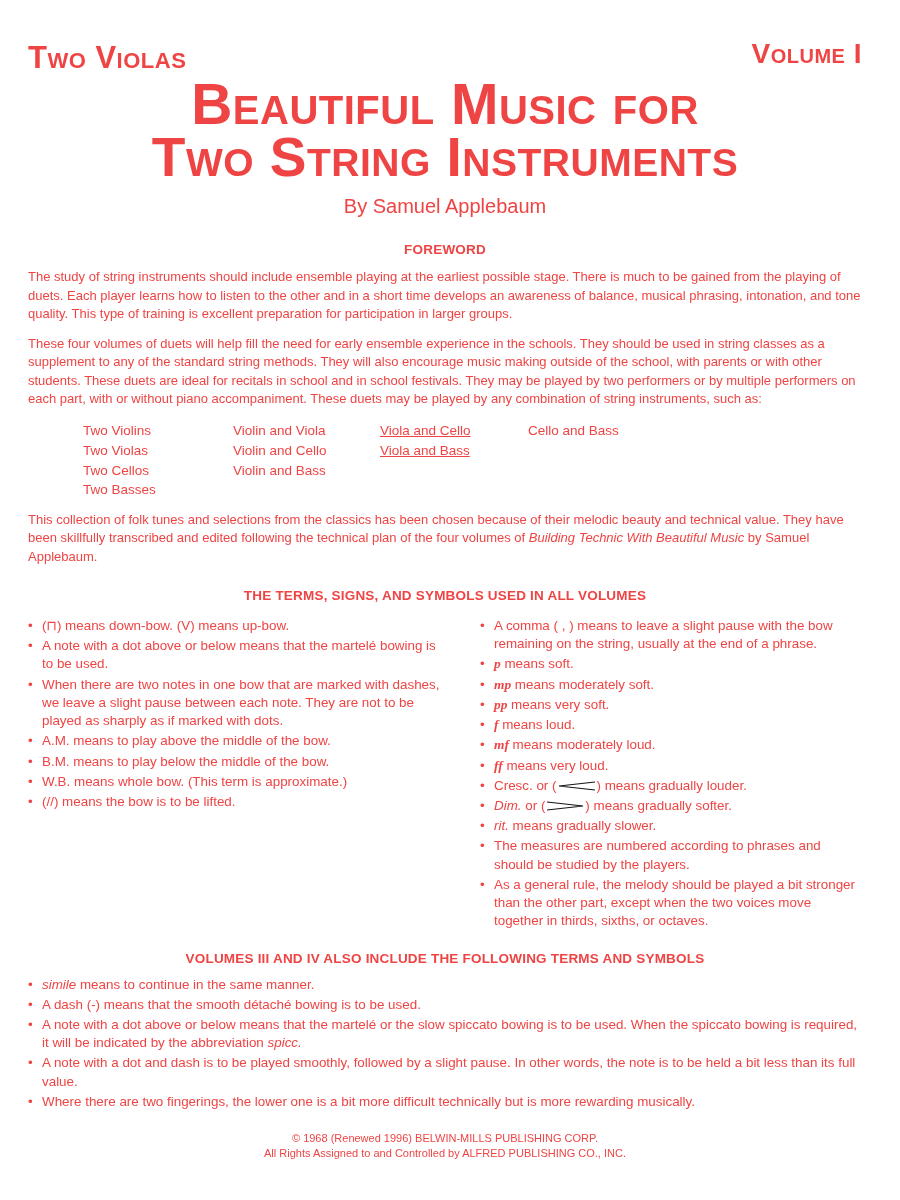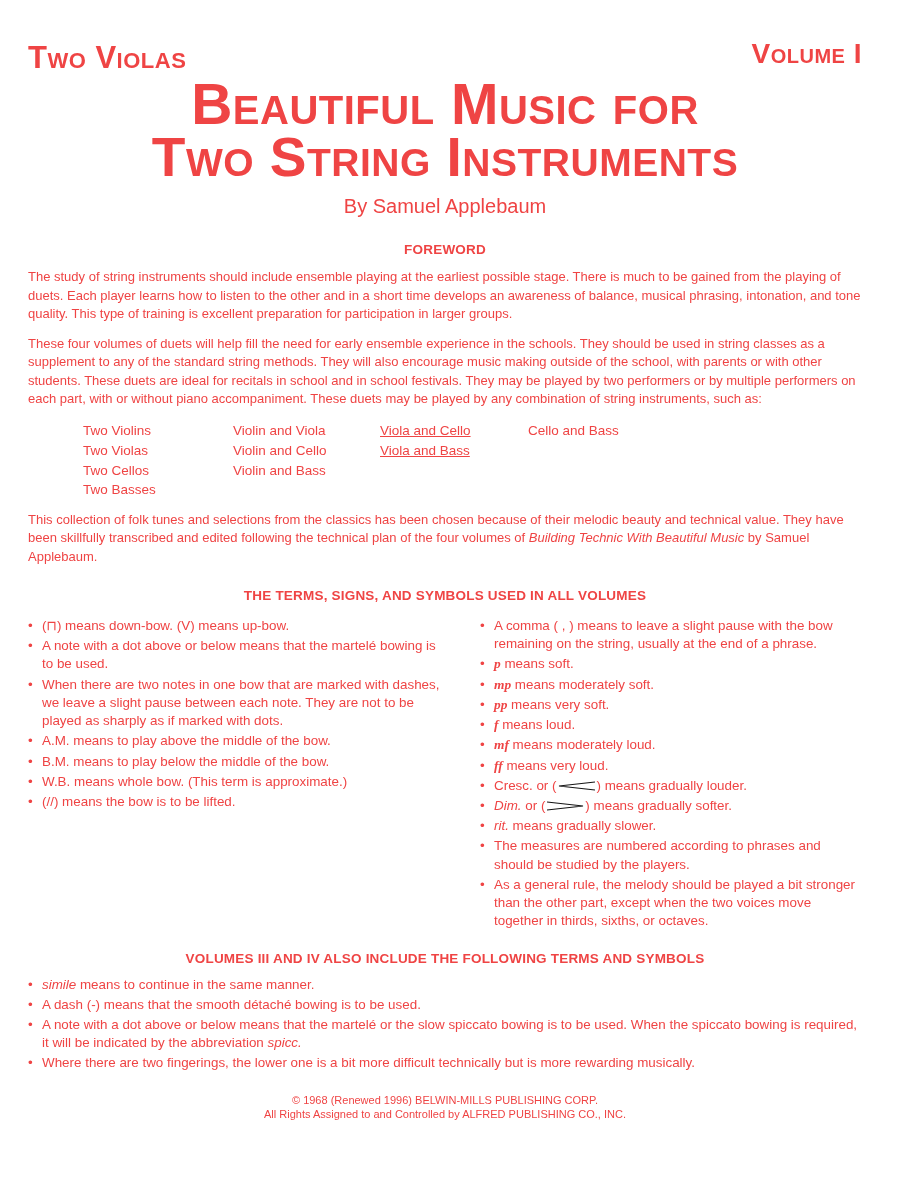--- a/index.html
+++ b/index.html
@@ -120,20 +120,21 @@
       </ul>
     </div>
   </div>
 
   <div class="sec-head vol-head">VOLUMES III AND IV ALSO INCLUDE THE FOLLOWING TERMS AND SYMBOLS</div>
 
   <ul class="blist vol-list">
     <li><span class="it">simile</span><span> means to continue in the same manner.</span></li>
     <li>A dash (-) means that the smooth détaché bowing is to be used.</li>
     <li><span>A note with a dot above or below means that the martelé or the slow spiccato bowing is to be used. When the spiccato bowing is required, it will be indicated by the abbreviation </span><span class="it">spicc.</span></li>
+    <li>A note with a dot and dash is to be played smoothly, followed by a slight pause. In other words, the note is to be held a bit less than its full value.</li>
     <li>Where there are two fingerings, the lower one is a bit more difficult technically but is more rewarding musically.</li>
   </ul>
 
   <div class="copyright">
     <div>© 1968 (Renewed 1996) BELWIN-MILLS PUBLISHING CORP.</div>
     <div>All Rights Assigned to and Controlled by ALFRED PUBLISHING CO., INC.</div>
 
   </div>
 
 </div>

